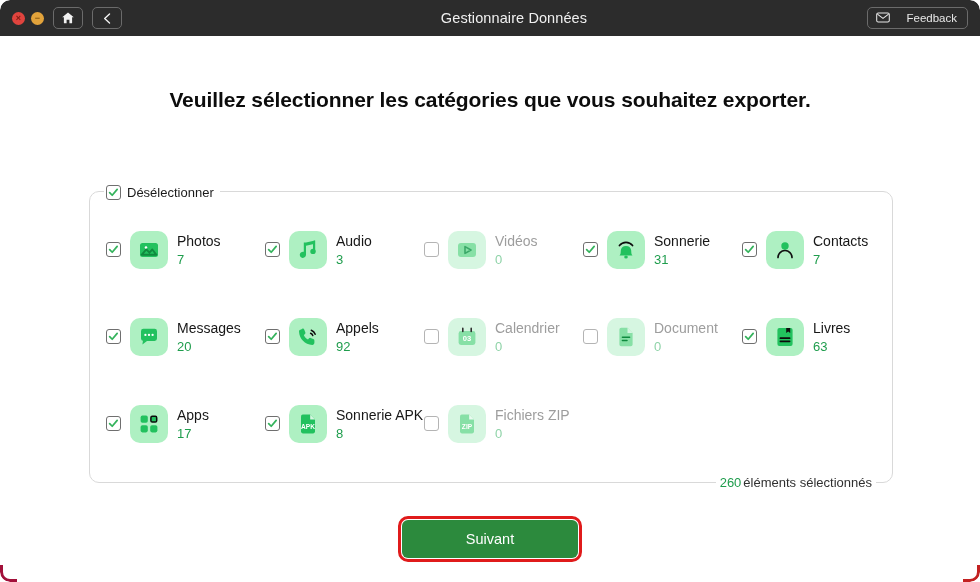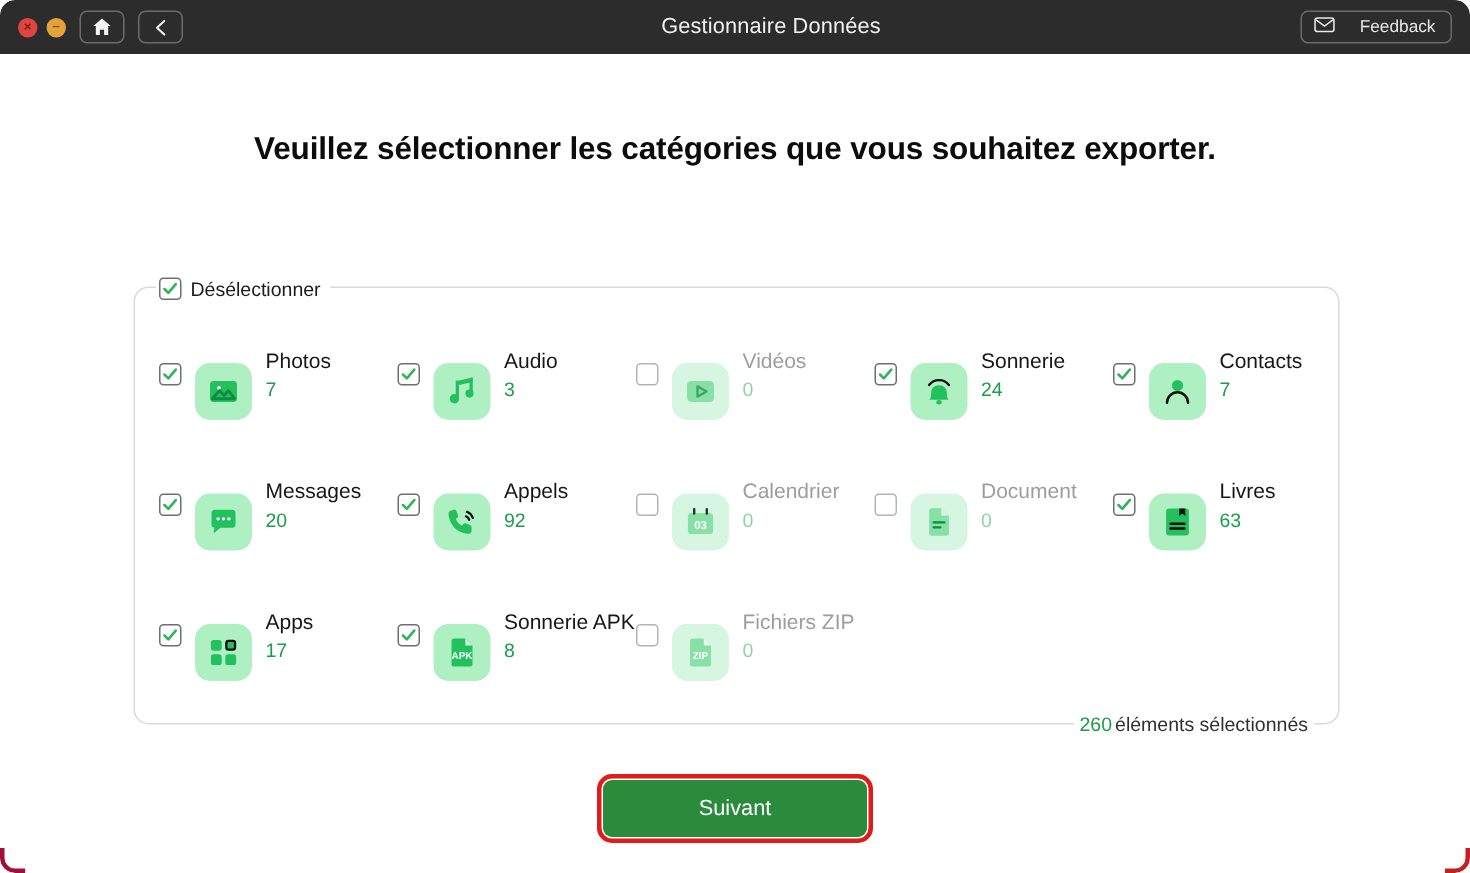--- a/index.html
+++ b/index.html
@@ -200,21 +200,21 @@
     gap: 9px;
     padding-top: 10px;
   }
   .cat .cb { margin-top: 12px; }
   .tile {
     width: 38px; height: 38px;
     min-width: 38px;
     border-radius: 10px;
     background: #aef0c2;
     display: flex; align-items: center; justify-content: center;
-    margin-top: 12px;
+    margin-top: 1px;
   }
   .cat.off .tile { background: #d6f6e1; }
   .cat .meta { padding-top: 2px; }
   .cat .name {
     font-size: 14px;
     color: #171717;
     line-height: 17px;
     white-space: nowrap;
   }
   .cat .count {
@@ -359,21 +359,21 @@
                 <polyline points="1.8,6.2 4.6,9 10,2.6"></polyline>
               </svg>
             </span>
             <span class="tile">
               <svg width="24" height="24" viewBox="0 0 24 24">
                 <path d="M5.5 17.5c1.3-1.3 1.1-2.4 1.3-5 .2-2.6 2-4.6 5.2-4.6s5 2 5.2 4.6c.2 2.6 0 3.7 1.3 5z" fill="#22c15e"></path>
                 <rect x="10.2" y="17.6" width="3.6" height="3" rx="1.8" fill="#22c15e"></rect>
                 <path d="M5.4 7.6A8.6 8.6 0 0 1 12 4.4a8.6 8.6 0 0 1 6.6 3.2" fill="none" stroke="#0d0d0d" stroke-width="1.6" stroke-linecap="round"></path>
               </svg>
             </span>
-            <span class="meta"><span class="name">Sonnerie</span><br><span class="count">24</span></span>
+            <span class="meta"><span class="name">Sonnerie</span><br><span class="count">31</span></span>
           </div>
           <div class="cat">
             <span class="cb checked">
               <svg width="11" height="11" viewBox="0 0 12 12" fill="none" stroke="#34b35c" stroke-width="1.9" stroke-linecap="round" stroke-linejoin="round">
                 <polyline points="1.8,6.2 4.6,9 10,2.6"></polyline>
               </svg>
             </span>
             <span class="tile">
               <svg width="24" height="24" viewBox="0 0 24 24">
                 <circle cx="12" cy="8" r="3.7" fill="#22c15e"></circle>

